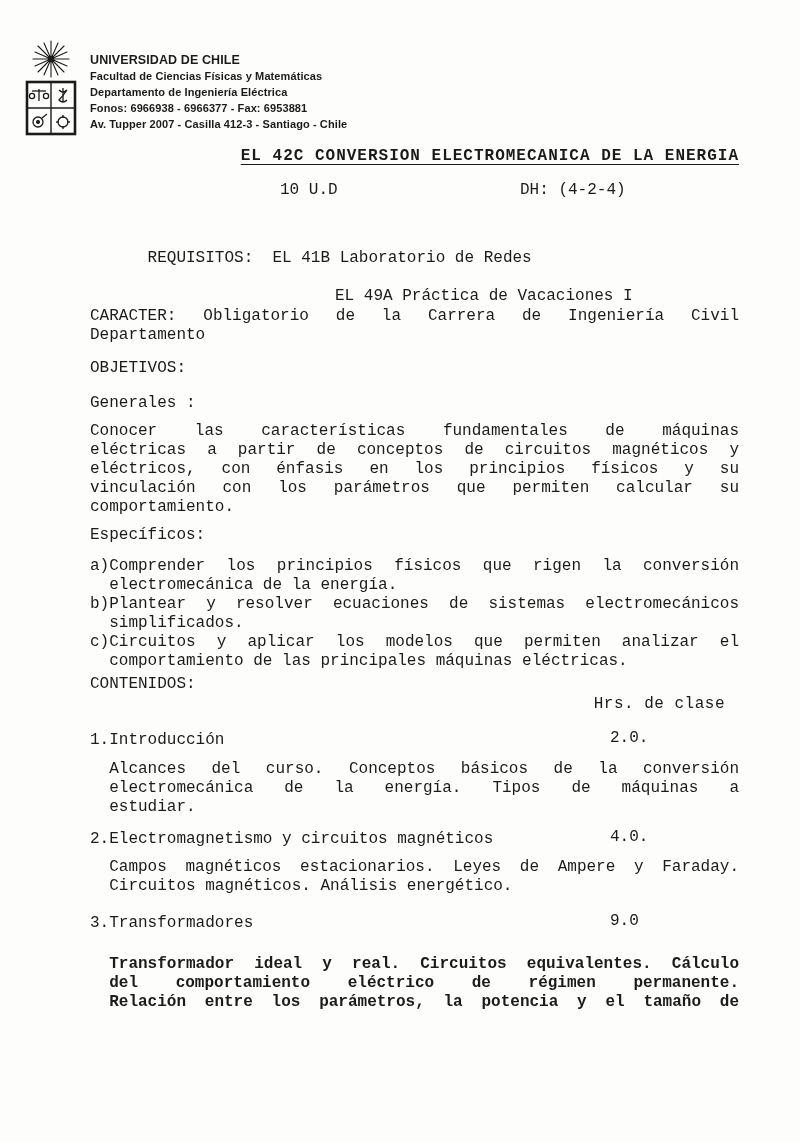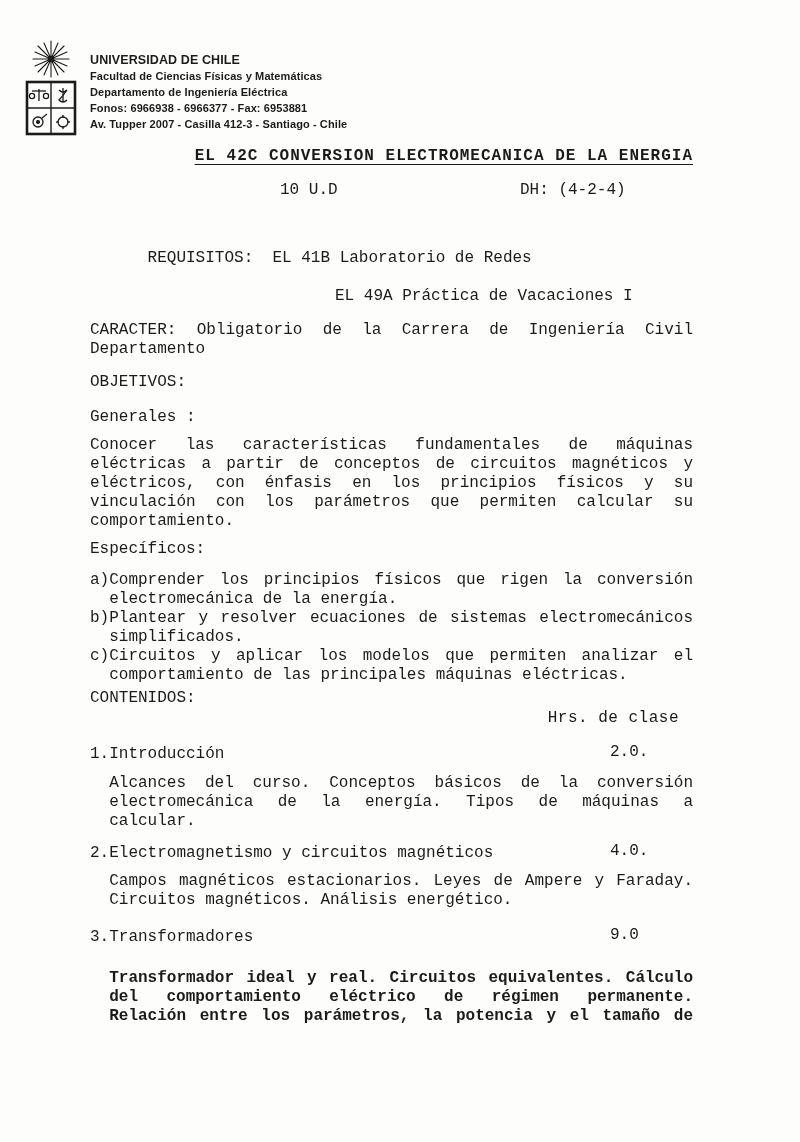--- a/index.html
+++ b/index.html
@@ -7,21 +7,21 @@
     padding: 0;
     background: #ffffff;
   }
   .page {
     position: relative;
     width: 800px;
     height: 1142px;
     box-sizing: border-box;
     background: #fdfdfc;
     color: #1b1b1b;
-    padding: 40px 107px 0 90px;
+    padding: 40px 61px 0 90px;
     overflow: hidden;
     font-family: "Liberation Mono", "DejaVu Sans Mono", monospace;
     font-size: 16px;
     line-height: 19px;
   }
   
   .letterhead {
     position: relative;
     min-height: 103px;
     font-family: "Liberation Sans", "DejaVu Sans", sans-serif;
@@ -51,21 +51,21 @@
     text-underline-offset: 4px;
   }
   .subtitle-row { margin-top: 15px; padding-left: 190px; white-space: nowrap; }
   .subtitle-ud { display: inline-block; width: 240px; }
   
   .block-req { margin-top: 30px; }
   .req-line1 { white-space: pre; }
   .req-label { }
   .req-first { margin-left: 2ch; }
   .req-indent { margin-left: 245px; }
-  .block-caracter { margin-top: 15px; }
+  .block-caracter { margin-top: 1px; }
   .block-objetivos { margin-top: 14px; }
   .block-generales { margin-top: 16px; }
   .block-genpara { margin-top: 9px; }
   .block-especificos { margin-top: 9px; }
   .spec-items { margin-top: 12px; }
   .indent2 { padding-left: 2ch; }
   
   .contenidos-head {
     margin-top: 4px;
     display: flex;
@@ -201,21 +201,21 @@
     <span class="hrs-header">Hrs. de clase</span>
   </div>
 
   <div class="content-item item-1">
     <span>1.Introducción</span>
     <span class="item-hours">2.0.</span>
   </div>
   <div class="item-desc desc-1">
       <div class="jline">Alcances del curso. Conceptos básicos de la conversión</div>
       <div class="jline">electromecánica de la energía. Tipos de máquinas a</div>
-      <div class="jline last">calcular.</div>
+      <div class="jline last">estudiar.</div>
     </div>
 
   <div class="content-item item-2">
     <span>2.Electromagnetismo y circuitos magnéticos</span>
     <span class="item-hours">4.0.</span>
   </div>
   <div class="item-desc desc-2">
       <div class="jline">Campos magnéticos estacionarios. Leyes de Ampere y Faraday.</div>
       <div class="jline last">Circuitos magnéticos. Análisis energético.</div>
     </div>

